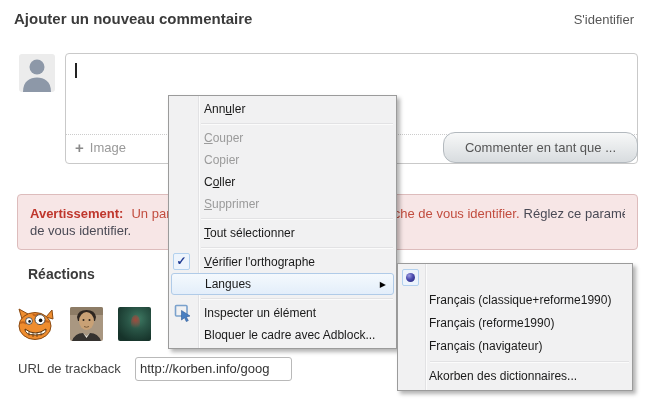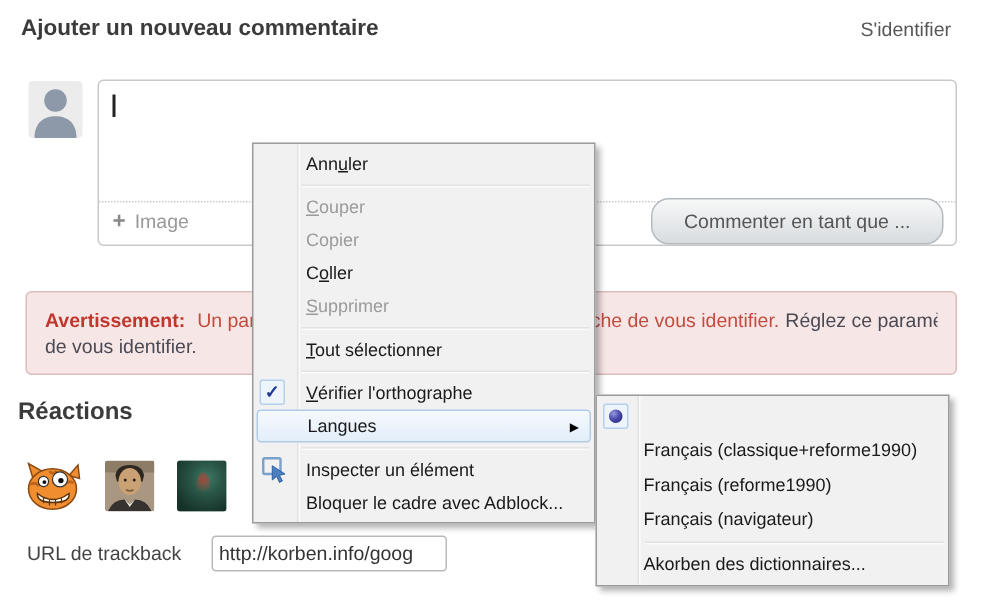--- a/index.html
+++ b/index.html
@@ -9,45 +9,45 @@
   .page-title{position:absolute;left:14px;top:10px;font-size:15px;font-weight:bold;color:#3b3b3b;}
   .signin{position:absolute;right:25px;top:12px;font-size:13px;color:#565656;cursor:pointer;}
 
   
   .avatar-ph{position:absolute;left:19px;top:54px;width:36px;height:38px;background:#ececec;border-radius:3px;overflow:hidden;}
   .composer{position:absolute;left:65px;top:53px;width:573px;height:111px;background:#fff;border:1px solid #c9c9c9;border-radius:4px;box-sizing:border-box;}
   .caret{position:absolute;left:75px;top:63px;width:2px;height:15px;background:#222;}
   .composer-sep{position:absolute;left:66px;top:134px;width:571px;border-top:1px dotted #ccc;}
   .img-btn{position:absolute;left:75px;top:139px;font-size:13px;color:#999;display:flex;align-items:center;gap:6px;cursor:pointer;}
   .img-btn .plus{font-size:15px;font-weight:bold;color:#8a8a8a;}
-  .submit-btn{position:absolute;left:434px;top:132px;width:195px;height:31px;box-sizing:border-box;
+  .submit-btn{position:absolute;left:443px;top:132px;width:195px;height:31px;box-sizing:border-box;
     background:linear-gradient(#f7f8f8,#d8dcdf);border:1px solid #b3b9be;border-radius:12px;
     font-size:13px;color:#555;text-align:center;line-height:29px;cursor:pointer;}
 
   
   .warn{position:absolute;left:17px;top:194px;width:621px;height:56px;box-sizing:border-box;
     background:#f7e6e6;border:1px solid #ddbcbc;border-radius:4px;padding:10px 12px;
     font-size:13px;line-height:17px;color:#4a4a55;overflow:hidden;}
   .warn .wline{white-space:nowrap;overflow:hidden;}
   .warn .wlabel{color:#bf362c;font-weight:bold;margin-right:8px;}
   .warn .wred{color:#c24d3f;margin-right:4px;}
 
   
-  .reactions-title{position:absolute;left:12px;top:266px;font-size:16px;font-weight:bold;color:#3b3b3b;}
+  .reactions-title{position:absolute;left:28px;top:266px;font-size:14px;font-weight:bold;color:#3b3b3b;}
   .rav{position:absolute;top:307px;height:34px;border-radius:2px;overflow:hidden;cursor:pointer;}
   .rav.cat{left:16px;width:39px;background:#fff;}
   .rav.man{left:70px;width:33px;}
   .rav.art{left:118px;width:33px;
     background:radial-gradient(circle at 60% 35%, #3f7a63 0%, #2a5647 35%, #16332a 80%),#16332a;}
   .rav.art::after{content:"";position:absolute;left:13px;top:8px;width:9px;height:16px;border-radius:50%;
     background:radial-gradient(circle at 50% 30%, #a0493c 0%, rgba(90,40,30,0) 70%);}
 
   
   .tb-label{position:absolute;left:18px;top:361px;font-size:13px;color:#444;}
-  .tb-input{position:absolute;left:141px;top:357px;width:157px;height:24px;box-sizing:border-box;
+  .tb-input{position:absolute;left:135px;top:357px;width:157px;height:24px;box-sizing:border-box;
     border:1px solid #b9b9b9;border-radius:3px;font-family:"Liberation Sans",sans-serif;
     font-size:13px;color:#333;padding:0 4px;white-space:nowrap;overflow:hidden;line-height:22px;background:#fff;}
 
   
   .menu{position:absolute;background:#f1f1f2;border:1px solid #9b9b9b;
     box-shadow:3px 3px 4px rgba(0,0,0,0.3);padding:2px 0;font-size:12px;color:#1a1a1a;box-sizing:border-box;}
   .menu::before{content:"";position:absolute;top:0;bottom:0;left:29px;width:1px;background:#e2e2e4;box-shadow:1px 0 0 #fbfbfb;}
   .mi{position:relative;height:22px;line-height:22px;padding:0 26px 0 35px;white-space:nowrap;cursor:default;}
   .mi .accel{text-decoration:underline;}
   .mi.disabled{color:#9b9b9b;}

